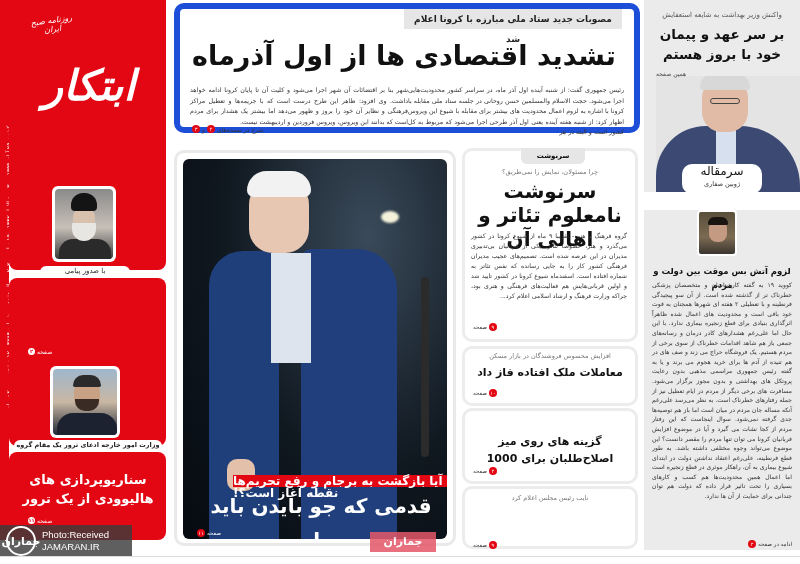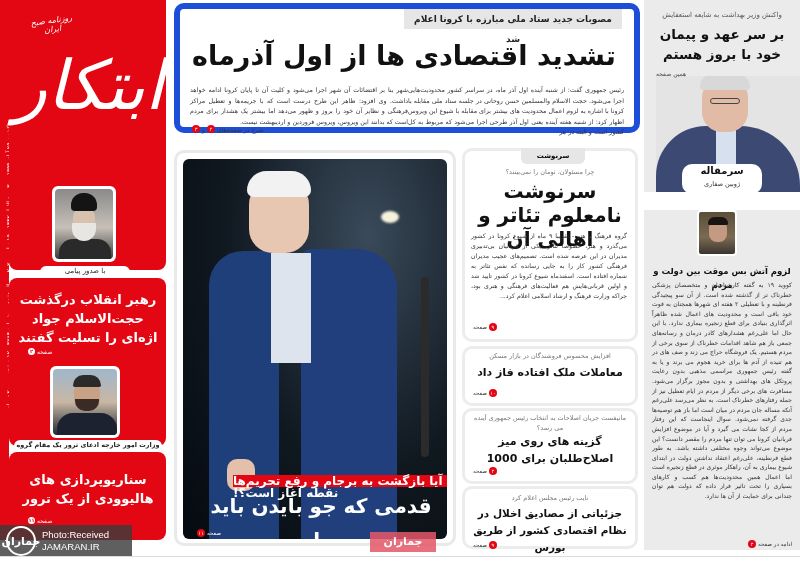--- a/index.html
+++ b/index.html
@@ -32,21 +32,21 @@
   }
   .red-top { left: 9px; top: 0; width: 157px; height: 270px; border-radius: 0 0 8px 8px; }
   .red-mid { left: 9px; top: 278px; width: 157px; height: 168px; }
   .red-bot { left: 9px; top: 452px; width: 157px; height: 88px; }
 
   .logo {
     position: absolute; left: 14px; top: 6px; width: 150px; height: 170px;
   }
   .logo-main {
     position: absolute; left: 0; top: 20px; width: 150px; text-align: center;
-    font-family: "DejaVu Serif", serif; font-size: 68px; font-weight: normal; font-style: italic;
+    font-family: "DejaVu Serif", serif; font-size: 42px; font-weight: bold; font-style: italic;
     color: #fff; line-height: 120px; letter-spacing: -2px;
   }
   .logo-sub {
     position: absolute; left: 8px; top: 10px; width: 60px; text-align: center;
     font-size: 8px; color: #fff; font-style: italic; transform: rotate(-8deg);
   }
 
   .photo-frame {
     position: absolute; background: #fff; border-radius: 6px; padding: 3px;
   }
@@ -207,21 +207,21 @@
   .min-head { position: absolute; left: 46px; top: 0px; width: 46px; height: 56px; background: #e2bba6; border-radius: 22px 22px 20px 20px; }
   .min-hair { position: absolute; left: 44px; top: -2px; width: 50px; height: 16px; background: #d8d8d8; border-radius: 22px 22px 6px 6px; }
   .min-glass { position: absolute; left: 54px; top: 22px; width: 30px; height: 6px; border: 1px solid #444; border-radius: 3px; }
   .min-suit { position: absolute; left: 0; top: 50px; width: 144px; height: 70px; background: #3c4a73; border-radius: 50px 60px 0 0; }
   .min-shirt { position: absolute; left: 60px; top: 52px; width: 20px; height: 66px; background: #d7e0ee; }
 
   .editorial-label {
     position: absolute; left: 38px; top: 180px; width: 80px; height: 30px; background: #fff;
     border-radius: 10px; text-align: center;
   }
-  .ed-title { font-size: 10px; font-weight: bold; color: #111; line-height: 14px; }
+  .ed-title { font-size: 12px; font-weight: normal; color: #111; line-height: 14px; }
   .ed-author { font-size: 6.5px; color: #333; line-height: 12px; }
   .rc-bottom {
     position: absolute; left: 0; top: 210px; width: 156px; height: 340px; background: #ebebeb;
   }
   .author-photo {
     position: absolute; left: 53px; top: 0px; width: 40px; height: 46px; border-radius: 4px; overflow: hidden;
     background: linear-gradient(180deg,#5a4f3a 0%,#7b6a52 60%,#3b3530 100%); border: 2px solid #fff;
   }
   .ap-face { position: absolute; left: 10px; top: 8px; width: 18px; height: 22px; background: #c59a82; border-radius: 8px; }
   .ap-hair { position: absolute; left: 9px; top: 5px; width: 20px; height: 8px; background: #1b1512; border-radius: 8px 8px 2px 2px; }
@@ -258,21 +258,20 @@
       <div class="photo-inner">
         <div class="robe"></div>
         <div class="face"></div>
         <div class="beard"></div>
         <div class="turban"></div>
       </div>
     </div>
     <div class="caption-white cap-leader">با صدور پیامی</div>
 
     <div class="red-block red-mid"></div>
-    <div class="red-headline rh-1">رهبر انقلاب درگذشت حجت‌الاسلام جواد اژه‌ای را تسلیت گفتند</div>
     <div class="page-ref pr-1">
       <span>صفحه</span>
       <span class="dot">۲</span>
     </div>
 
     <div class="photo-frame photo-spokes">
       <div class="photo-inner">
         <div class="suit2"></div>
         <div class="face2"></div>
         <div class="beard2"></div>
@@ -326,50 +325,48 @@
         <span>صفحه</span>
         <span class="red-dot">۱۱</span>
       </div>
     </div>
   </div>
   <div class="jamaran-tag">جماران</div>
 
   <div class="mid-col">
     <div class="card card-pish">
       <div class="pish-label">سرنوشت</div>
-      <div class="card-kicker" style="top:16px">چرا مسئولان، تومان را نمی‌بینند؟</div>
+      <div class="card-kicker" style="top:16px">چرا مسئولان، نمایش را نمی‌طریق؟</div>
       <div class="card-title" style="top:28px; font-size:20px; line-height:24px">سرنوشت نامعلوم تئاتر و اهالی آن</div>
       <div class="card-body" style="top:80px">گروه فرهنگ و هنر - تقریبا ۹ ماه از شیوع کرونا در کشور می‌گذرد و هنر، خصوصا تئاتر، یکی از قربانیان بی‌تدبیری مدیران در این عرصه شده است. تصمیم‌های عجیب مدیران فرهنگی کشور کار را به جایی رسانده که نفس تئاتر به شماره افتاده است. اسفندماه شیوع کرونا در کشور تایید شد و اولین قربانی‌هایش هم فعالیت‌های فرهنگی و هنری بود، چراکه وزارت فرهنگ و ارشاد اسلامی اعلام کرد...</div>
       <div class="card-page" style="top:172px">
         <span class="red-dot">۹</span>
         <span>صفحه</span>
       </div>
     </div>
 
     <div class="card card-maamelat">
       <div class="card-kicker" style="top:2px">افزایش محسوس فروشندگان در بازار مسکن</div>
       <div class="card-title" style="top:14px; font-size:11px">معاملات ملک افتاده فاز داد</div>
       <div class="card-page" style="top:40px">
         <span class="red-dot">۱۰</span>
         <span>صفحه</span>
       </div>
     </div>
 
     <div class="card card-gozine">
-      <div class="card-kicker" style="top:2px">مانیفست جریان اصلاحات به انتخاب رئیس جمهوری آینده می رسد؟</div>
       <div class="card-title" style="top:22px; font-size:11px; line-height:17px">گزینه های روی میز اصلاح‌طلبان برای 1000</div>
       <div class="card-page" style="top:56px">
         <span class="red-dot">۲</span>
         <span>صفحه</span>
       </div>
     </div>
 
     <div class="card card-jozeiat">
       <div class="card-kicker" style="top:4px">نایب رئیس مجلس اعلام کرد</div>
-      <div class="card-title" style="top:16px; font-size:10.5px; line-height:17px">جزئیاتی از مصادیق اخلال در نظام اقتصادی کشور از طریق بورس</div>
       <div class="card-page" style="top:52px">
         <span class="red-dot">۹</span>
         <span>صفحه</span>
       </div>
     </div>
   </div>
 
   <div class="right-col">
     <div class="rc-top">
       <div class="rc-kicker">واکنش وزیر بهداشت به شایعه استعفایش</div>

